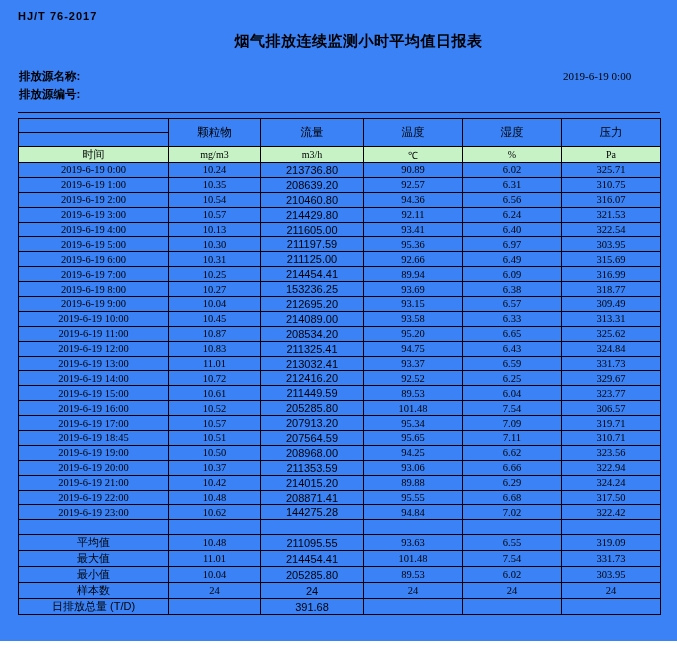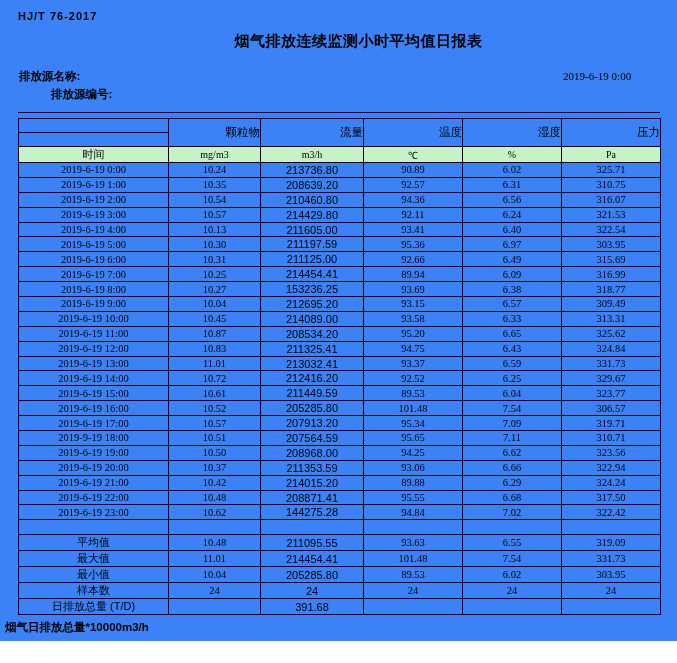--- a/index.html
+++ b/index.html
@@ -4,35 +4,35 @@
 <style>
   html,body{margin:0;padding:0;background:#ffffff;}
   #page{
     position:relative;width:677px;height:641px;background:#3b82f6;
     font-family:"Liberation Sans",sans-serif;color:#000;overflow:hidden;
   }
   .abs{position:absolute;}
   #standard{left:18px;top:10px;font-size:11px;font-weight:bold;letter-spacing:1px;}
   #title{left:0;top:32px;width:717px;text-align:center;font-size:15px;font-weight:bold;letter-spacing:0.5px;}
   #source-name{left:19px;top:69px;font-size:11.5px;font-weight:bold;}
-  #source-code{left:19px;top:87px;font-size:11.5px;font-weight:bold;margin-left:32px;}
+  #source-code{left:19px;top:87px;font-size:11.5px;font-weight:bold;}
   #datetime{left:563px;top:70px;font-size:11px;font-family:"Liberation Serif",serif;}
   #topline{left:18px;top:112px;width:642px;height:1px;background:#000;}
 
   table#report{
     position:absolute;left:18px;top:118px;width:642px;
     border-collapse:collapse;table-layout:fixed;
   }
   #report td,#report th{
     border:1px solid #000;padding:0;margin:0;overflow:hidden;
     text-align:center;vertical-align:middle;white-space:nowrap;
     font-weight:normal;
   }
   tr.hrow td,tr.hrow th{height:13px;font-size:11.5px;}
-  #report th{font-family:"Liberation Sans",sans-serif;text-align:right;}
+  #report th{font-family:"Liberation Sans",sans-serif;}
   tr.unit-row td{height:13px;background:#c6f2c6;font-size:10px;font-family:"Liberation Serif",serif;}
   tr.unit-row td.time-h{font-size:11px;font-family:Liberation Sans, sans-serif;}
   tr.data-row td, tr.spacer-row td, tr.summary-row td{
     height:13.9px;font-size:10.5px;font-family:"Liberation Serif",serif;
   }
   tr.data-row td.flow, tr.summary-row td.flow{font-size:11px;font-family:"Liberation Sans",sans-serif;}
   tr.summary-row td.label-cell{font-size:11px;font-family:"Liberation Sans",sans-serif;}
 
   #footnote{left:5px;top:620px;font-size:11.5px;font-weight:bold;}
   .footer-label{top:656px;font-size:11.5px;font-weight:bold;}
@@ -224,21 +224,21 @@
         </tr>
         <tr class="data-row">
           <td>2019-6-19 17:00</td>
           <td>10.57</td>
           <td class="flow">207913.20</td>
           <td>95.34</td>
           <td>7.09</td>
           <td>319.71</td>
         </tr>
         <tr class="data-row">
-          <td>2019-9-19 18:00</td>
+          <td>2019-6-19 18:45</td>
           <td>10.51</td>
           <td class="flow">207564.59</td>
           <td>95.65</td>
           <td>7.11</td>
           <td>310.71</td>
         </tr>
         <tr class="data-row">
           <td>2019-6-19 19:00</td>
           <td>10.50</td>
           <td class="flow">208968.00</td>
@@ -326,21 +326,20 @@
           <td class="label-cell">日排放总量 (T/D)</td>
           <td></td>
           <td class="flow">391.68</td>
           <td></td>
           <td></td>
           <td></td>
         </tr>
       </tbody>
   </table>
 
-  <div id="footnote" class="abs">烟气日排放总量*10000m3/h</div>
   <div id="f-unit" class="abs footer-label">上报单位（盖章）：</div>
   <div id="f-resp" class="abs footer-label">负责人：</div>
   <div id="f-reporter" class="abs footer-label">报告人：</div>
   <div id="f-date" class="abs footer-label">日排放总量：</div>
   <div id="f-year" class="abs footer-label">年</div>
   <div id="f-month" class="abs footer-label">月</div>
   <div id="f-day" class="abs footer-label">日</div>
 </div>
 
 </body></html>

